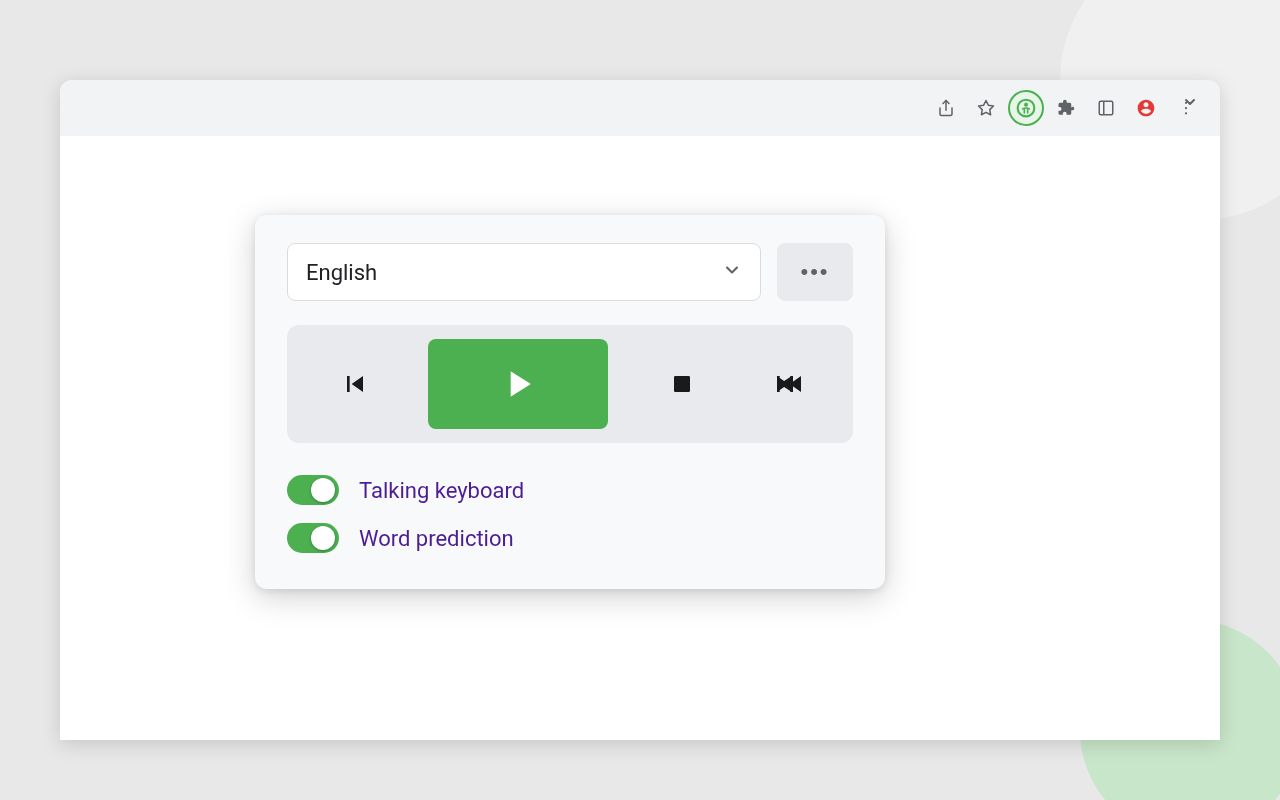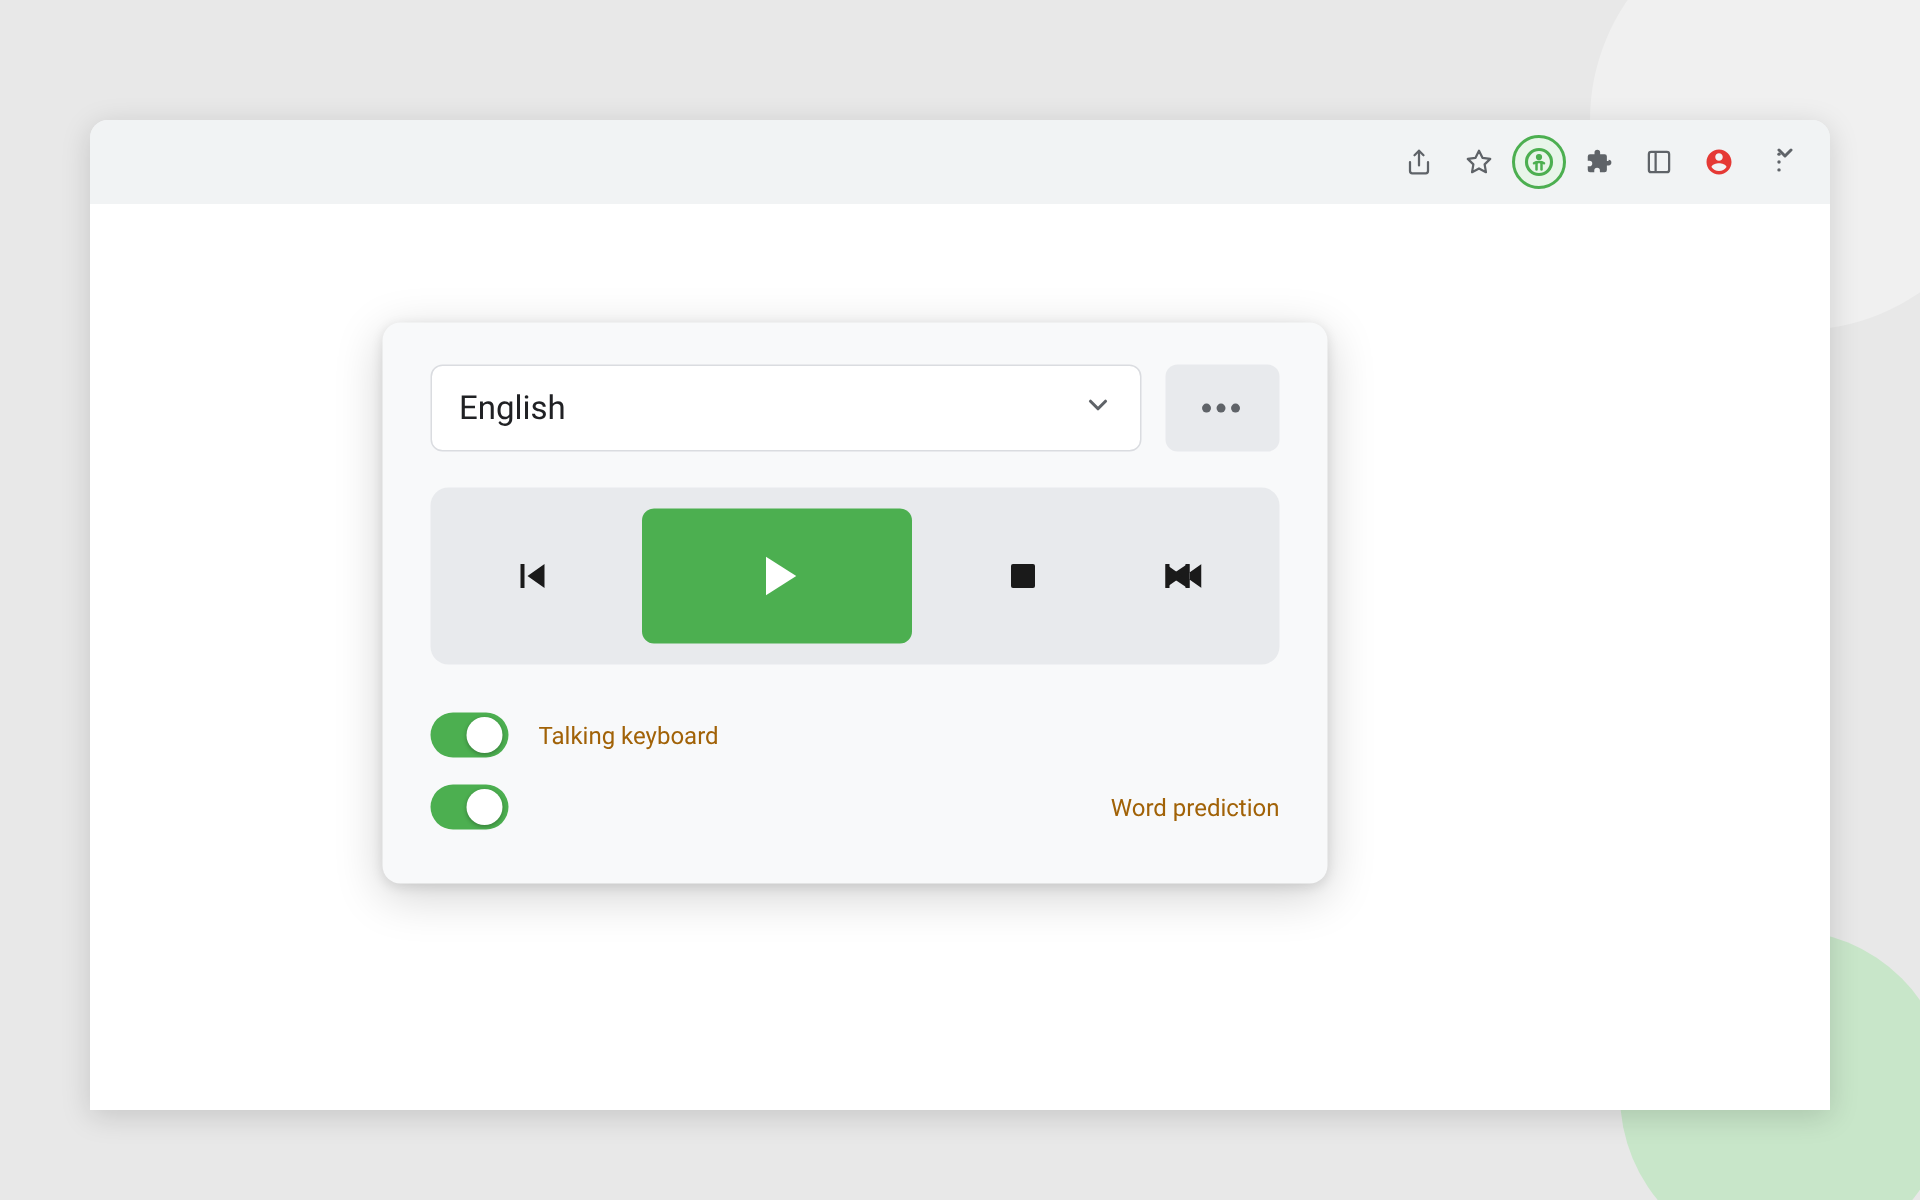--- a/index.html
+++ b/index.html
@@ -208,27 +208,26 @@
     
     .toggle-row {
       display: flex;
       align-items: center;
       gap: 20px;
       margin-bottom: 18px;
     }
 
     .toggle-row:last-child {
       margin-bottom: 0;
-      justify-content: space-between;
     }
 
     .toggle-label {
-      font-size: 16px;
+      font-size: 22px;
       font-weight: 400;
-      color: #a16207;
+      color: #4c1d95;
     }
 
     
     .toggle-switch {
       width: 52px;
       height: 30px;
       background: #4caf50;
       border-radius: 15px;
       position: relative;
       cursor: pointer;

